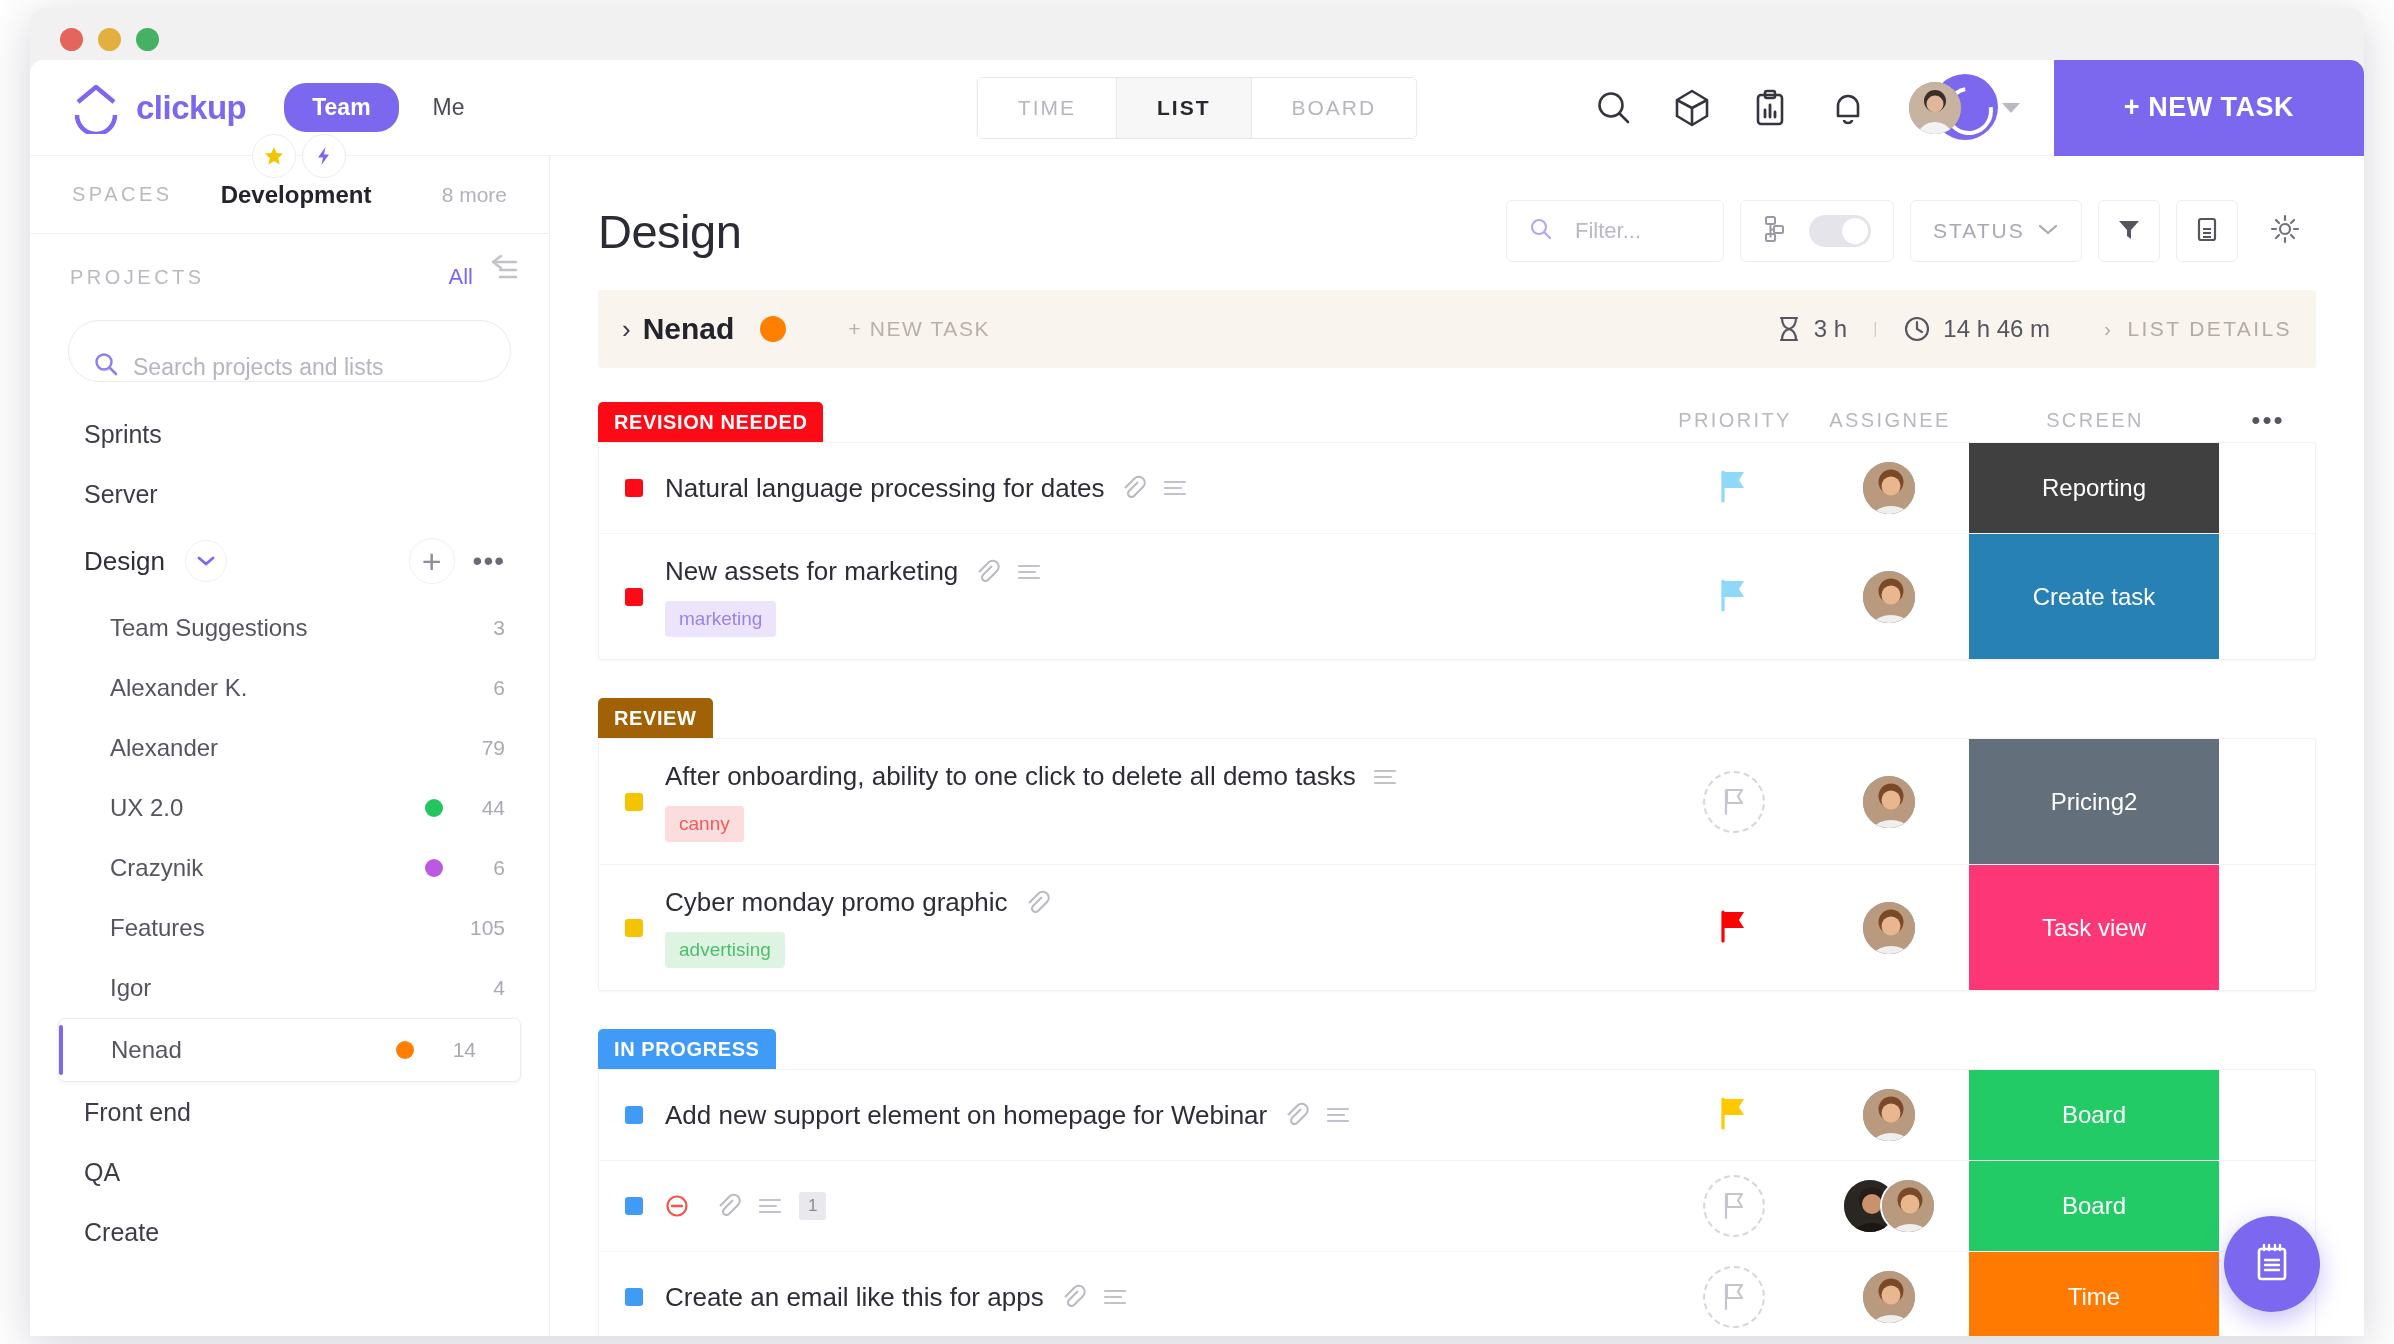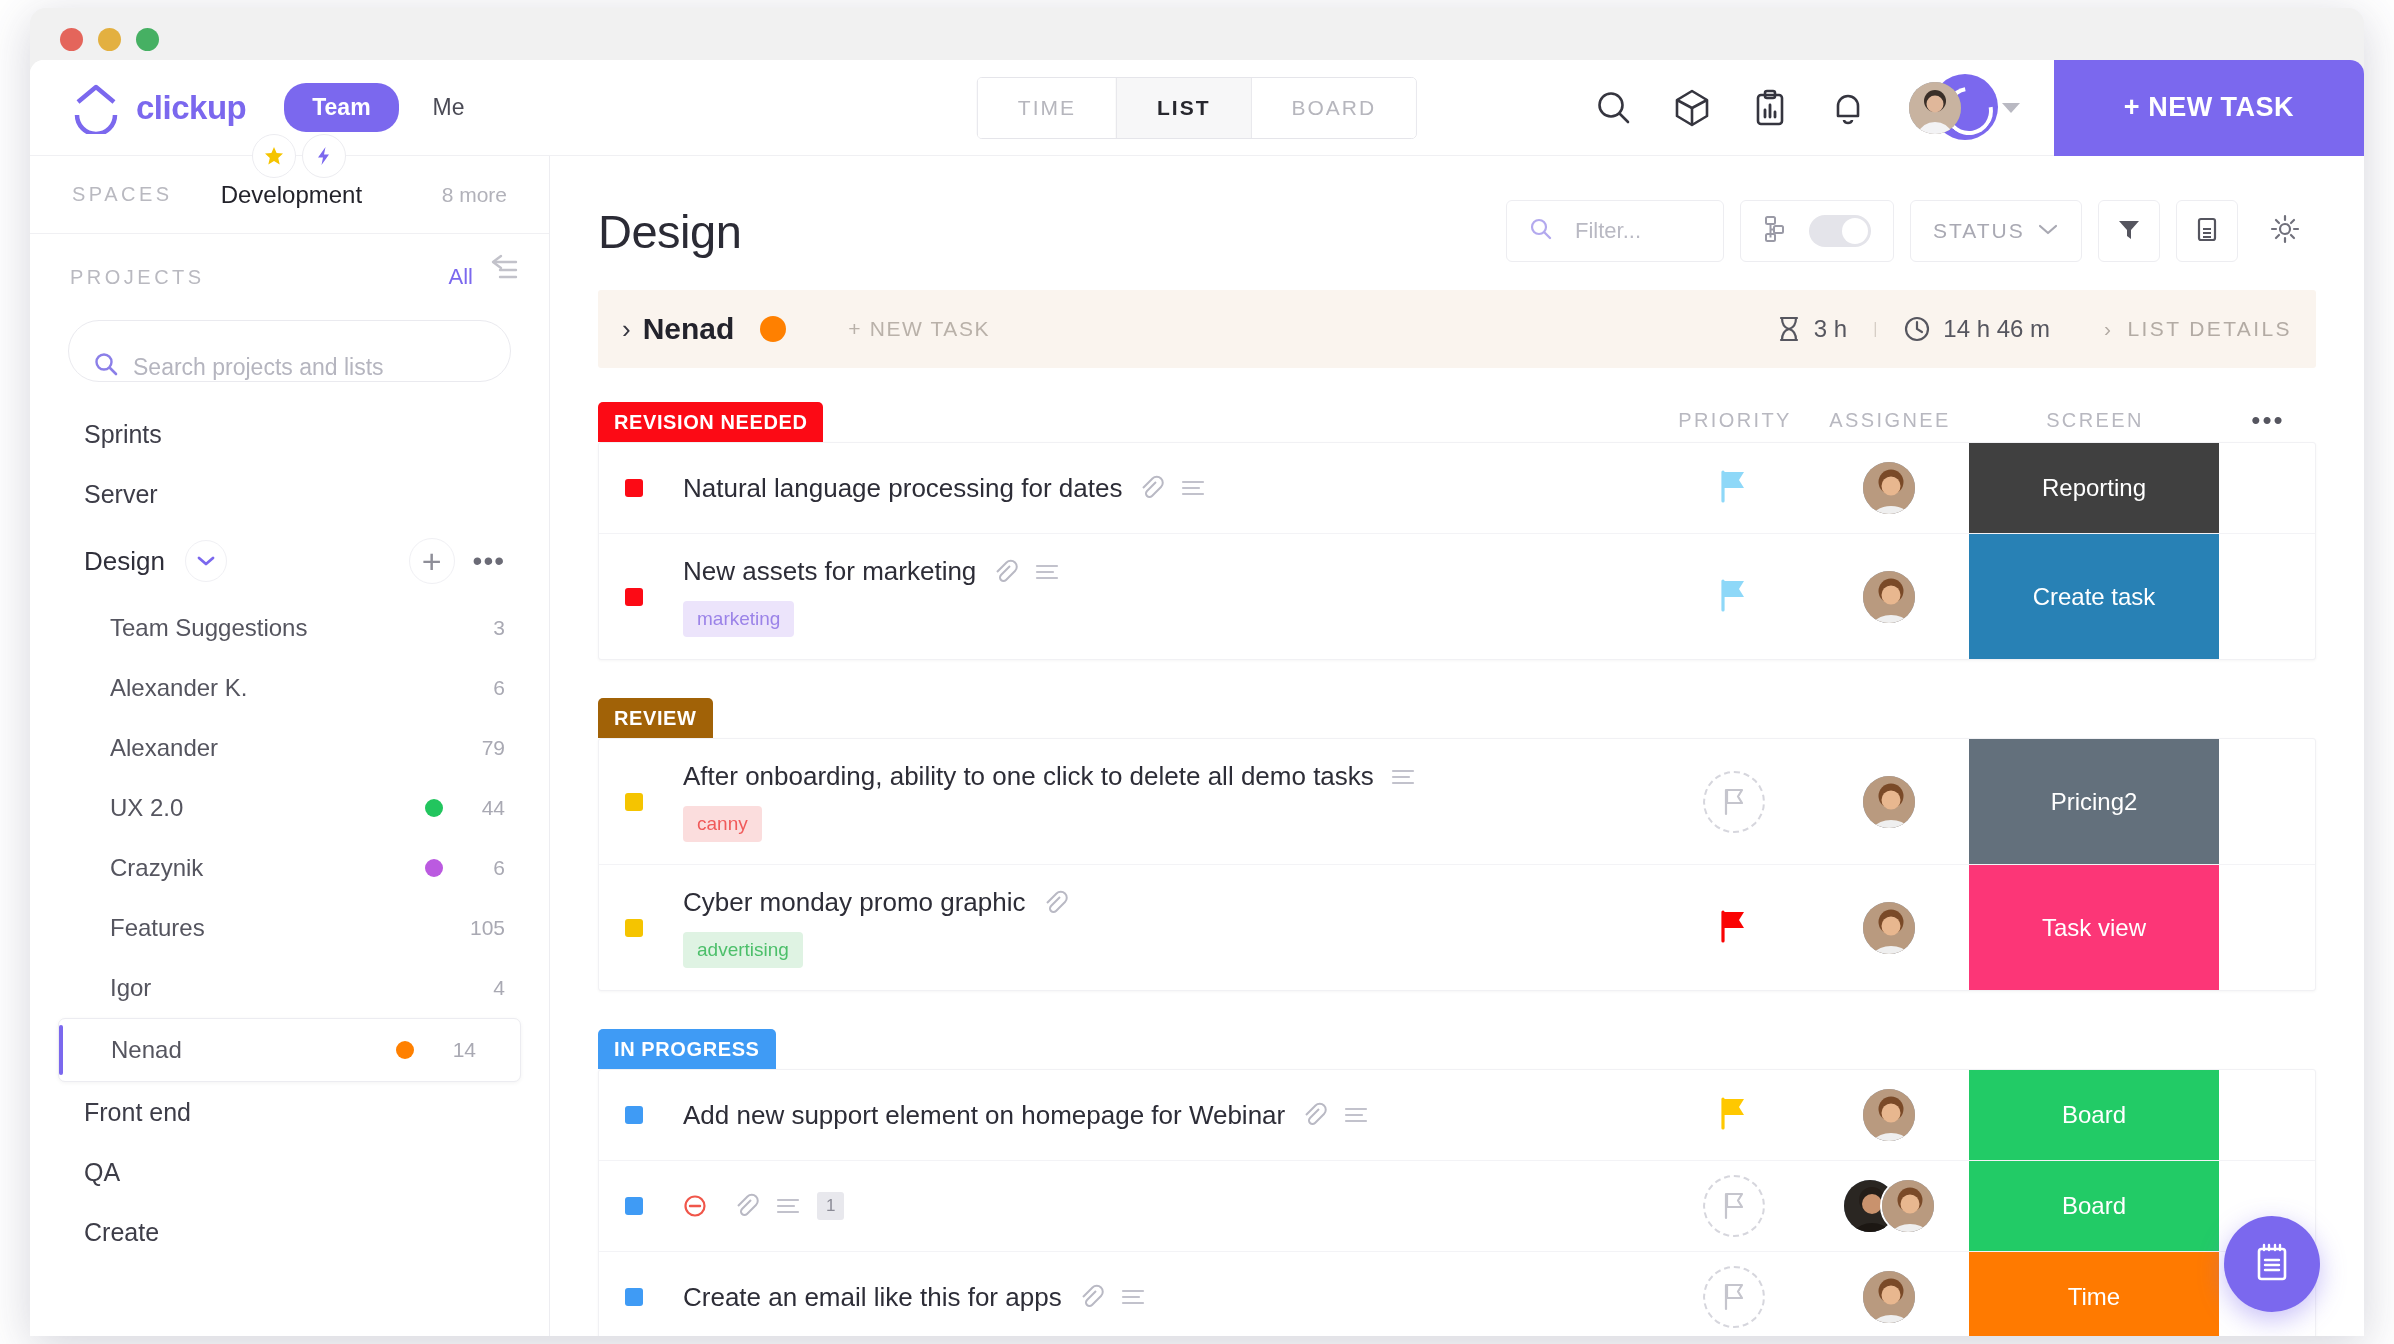--- a/index.html
+++ b/index.html
@@ -130,21 +130,21 @@
     display: flex; align-items: center; justify-content: center;
     font-size: 23px;
   }
   .space-badge + .space-badge { margin-left: 6px; }
 
   #spaces-row {
     height: 78px; display: flex; align-items: center;
     border-bottom: 1px solid #f0f0f3; padding: 0 42px;
   }
   #spaces-label { font-size: 20px; letter-spacing: 3.5px; color: #b9b9c0; }
-  #space-current { font-size: 24px; font-weight: 400; color: #23232b; margin-left: 48px; }
+  #space-current { font-size: 24px; font-weight: 700; color: #23232b; margin-left: 48px; }
   #space-more { font-size: 21px; color: #b2b2ba; margin-left: auto; }
 
   #projects-row {
     height: 86px; display: flex; align-items: center; padding: 0 40px;
     position: relative;
   }
   #projects-label { font-size: 20px; letter-spacing: 3.5px; color: #b9b9c0; }
   #projects-all { font-size: 22px; color: #7b68ee; margin-left: auto; margin-right: 36px; }
   #collapse-icon { position: absolute; right: 26px; top: 18px; }
 
@@ -264,21 +264,21 @@
   .ch-screen { width: 250px; }
   .ch-dots { width: 96px; font-size: 26px; color: #55555f; letter-spacing: 2px; }
 
   .group-body {
     background: #fff; border: 1px solid #f1f1f4;
     border-radius: 3px; overflow: hidden;
     box-shadow: 0 1px 3px rgba(0,0,0,.04);
   }
   .task-row { display: flex; align-items: stretch; border-bottom: 1px solid #f3f3f6; }
   .task-row:last-child { border-bottom: 0; }
-  .t-main { flex: 1; display: flex; align-items: center; padding: 0 0 0 26px; min-height: 90px; gap: 18px; }
+  .t-main { flex: 1; display: flex; align-items: center; padding: 0 0 0 26px; min-height: 90px; }
   .t-bar { width: 18px; height: 18px; border-radius: 3px; flex: 0 0 18px; margin-right: 22px; }
   .t-text { padding: 22px 0; }
   .t-titleline { display: flex; align-items: center; }
   .t-title { font-size: 26px; color: #2d2d37; }
   .t-meta-icon { margin-left: 16px; display: inline-flex; align-items: center; }
   .t-count-badge {
     margin-left: 16px; background: #e8e8ed; color: #8b8b96;
     font-size: 17px; border-radius: 3px; padding: 4px 9px; min-width: 24px; text-align: center;
   }
   .t-lock { margin-right: 10px; display: inline-flex; }

